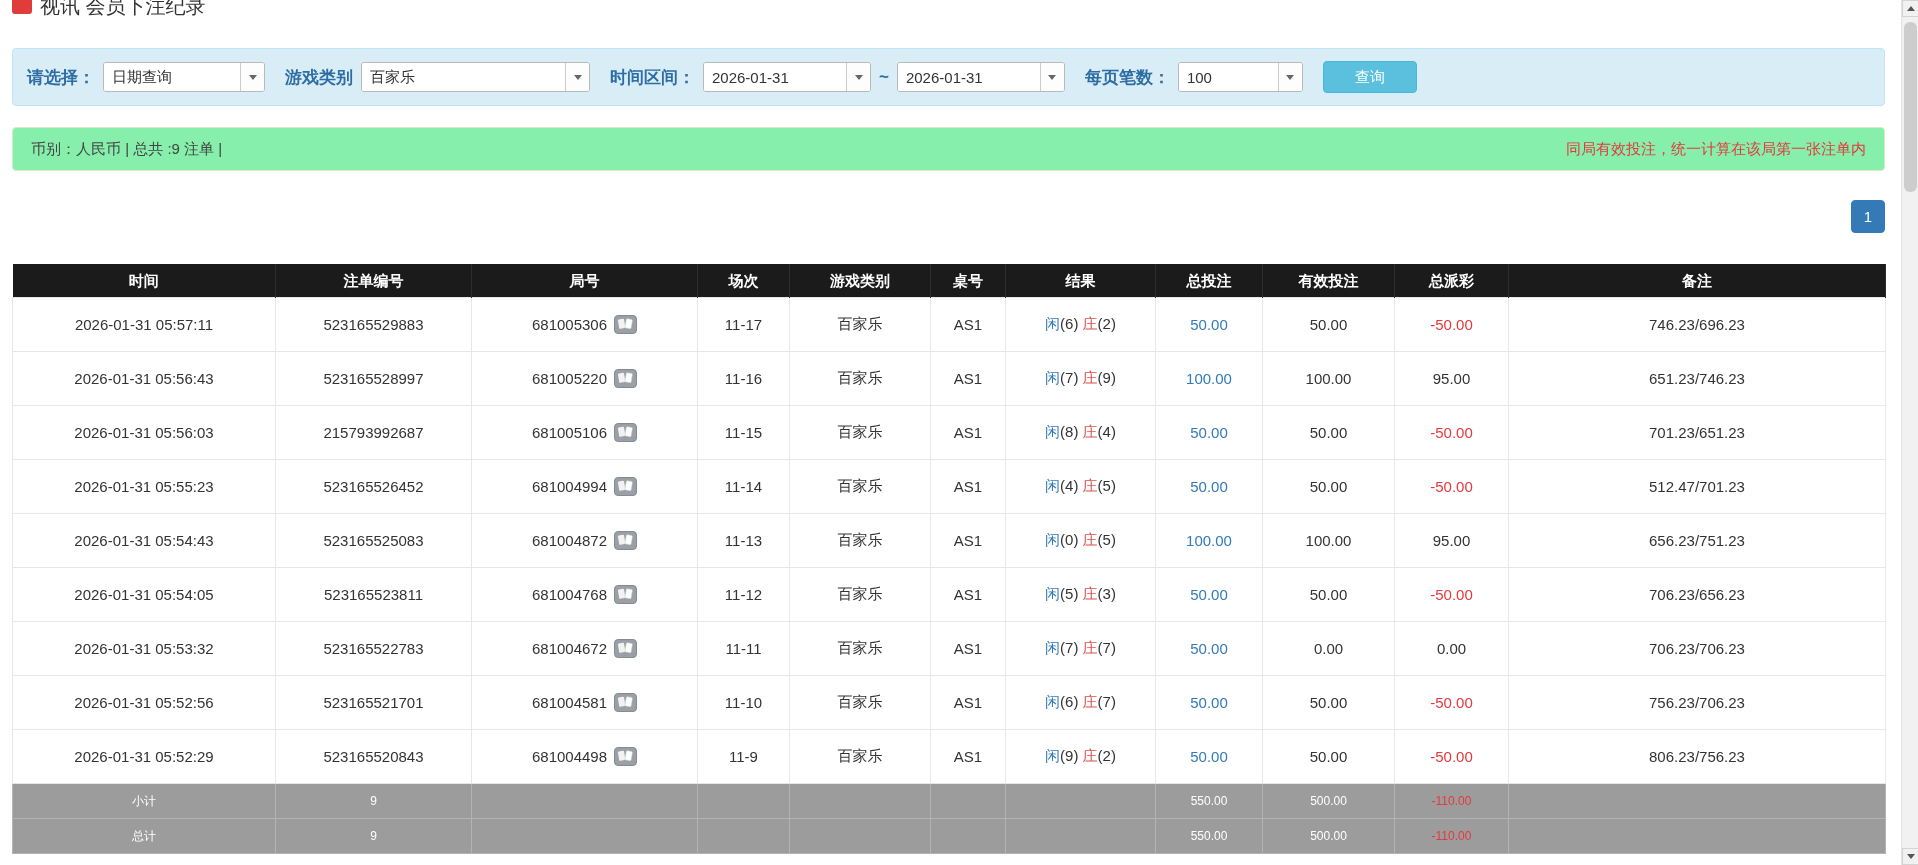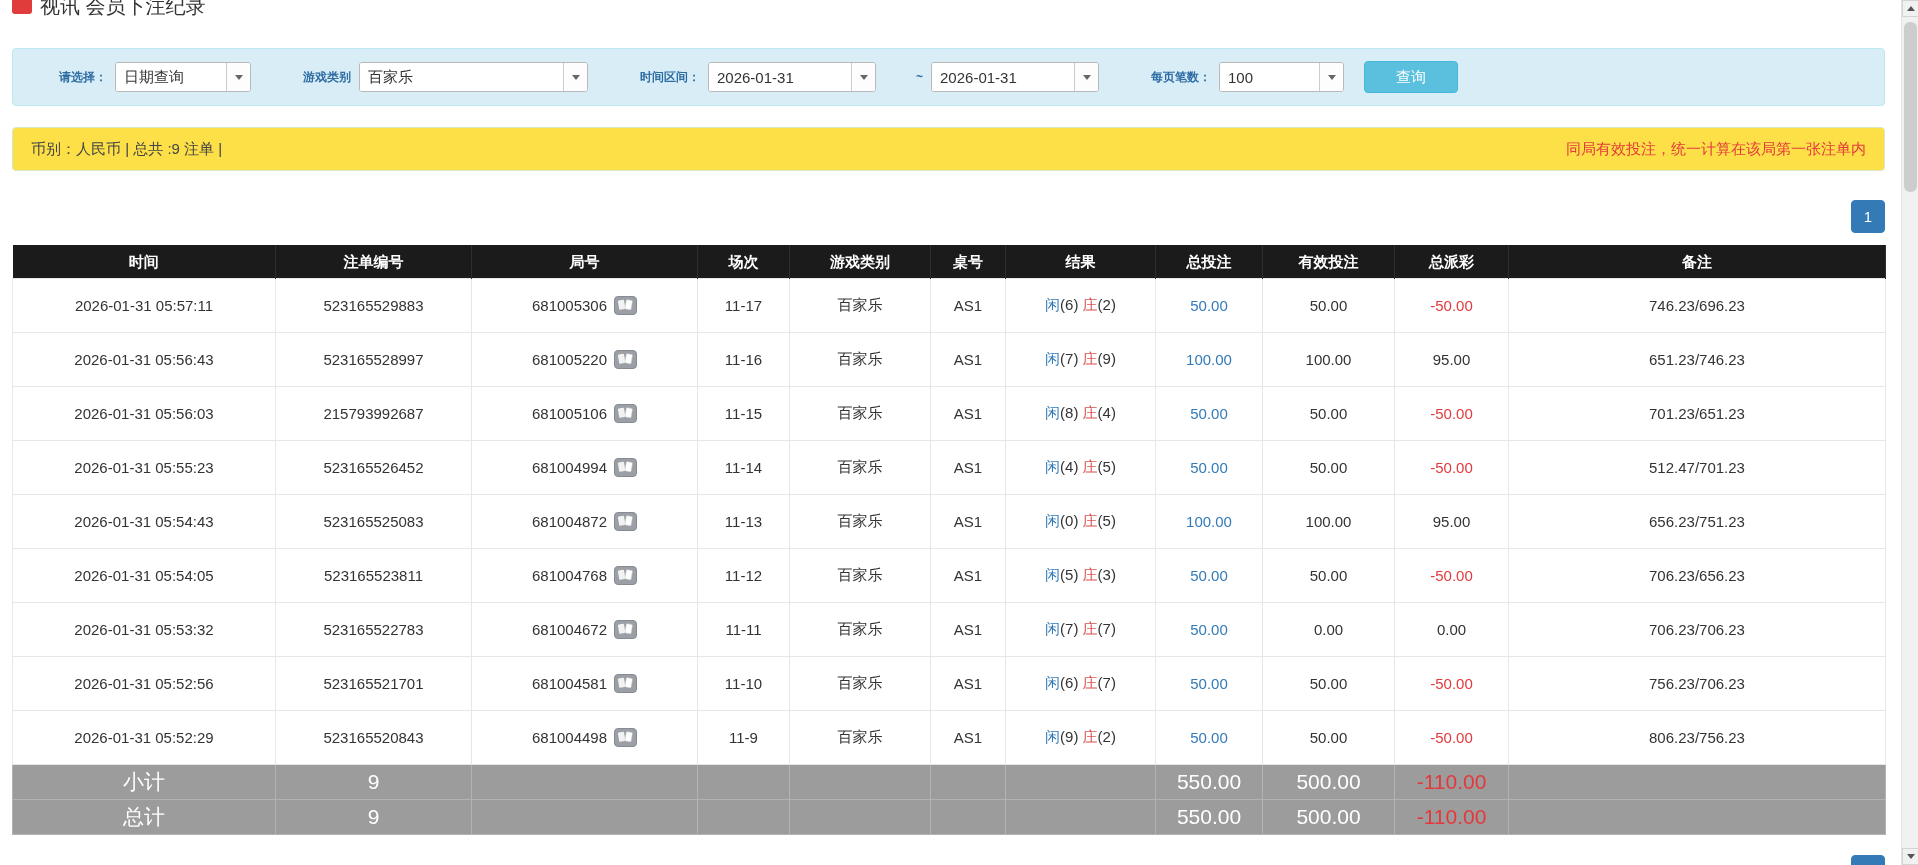--- a/index.html
+++ b/index.html
@@ -16,67 +16,67 @@
   .title-icon { position:absolute; left:0; top:-10px; width:20px; height:24px; background:#e03c3c; border-radius:3px; }
   .page-title { position:absolute; left:28px; top:-7px; font-size:20px; font-weight:400; color:#333; white-space:nowrap; }
 
   
   .filter-bar {
     display:flex; align-items:center; height:58px;
     background:#d9edf7; border:1px solid #bce8f1; border-radius:4px;
     padding:0 14px; white-space:nowrap;
   }
   .f-group { display:flex; align-items:center; gap:8px; margin-right:20px; }
-  .f-label { color:#2e6da4; font-weight:bold; font-size:12px;margin-left:32px; }
+  .f-label { color:#2e6da4; font-weight:bold; font-size:17px; }
   .combo { display:inline-flex; height:30px; background:#fff; border:1px solid #b9b9b9; border-radius:3px; overflow:hidden; }
   .combo input {
     border:none; outline:none; padding:0 8px; font-size:15px; color:#333;
     flex:1; min-width:0; background:#fff; font-family:inherit;
   }
   .caret-btn {
     width:24px; background:#fdfdfd; border:none; border-left:1px solid #ccc;
     display:flex; align-items:center; justify-content:center; cursor:pointer;
   }
   .caret { display:inline-block; width:0; height:0; border-left:4px solid transparent; border-right:4px solid transparent; border-top:5px solid #666; }
-  .w162{width:136px;} .w229{width:229px;} .w168{width:168px;} .w125{width:125px;} .w192{width:192px;}
+  .w162{width:162px;} .w229{width:229px;} .w168{width:168px;} .w125{width:125px;} .w192{width:192px;}
   .query-btn {
     height:32px; padding:0 31px; background:#5bc0de; border:1px solid #46b8da;
     color:#fff; font-size:15px; border-radius:4px; cursor:pointer; font-family:inherit;
   }
 
   
   .summary-bar {
     display:flex; justify-content:space-between; align-items:center;
-    height:44px; background:#fde047; border:1px solid #d6e9c6; border-radius:4px;
+    height:44px; background:#86efac; border:1px solid #d6e9c6; border-radius:4px;
     padding:0 18px; margin-top:21px; font-size:15px;
   }
   .summary-left { color:#444; }
   .summary-right { color:#e4393c; }
 
   
   .pagination { display:flex; justify-content:flex-end; margin-top:29px; }
   .page-btn {
     min-width:34px; height:33px; background:#337ab7; border:1px solid #337ab7;
     color:#fff; font-size:15px; border-radius:4px; cursor:pointer; font-family:inherit;
   }
   .pagination.bottom { margin-top:20px; }
 
   
-  table { width:1873px; table-layout:fixed; border-collapse:collapse; margin-top:12px; font-size:15px; }
+  table { width:1873px; table-layout:fixed; border-collapse:collapse; margin-top:31px; font-size:15px; }
   thead th {
     background:#1b1b1b; color:#fff; height:33px; font-weight:bold; font-size:15px;
     border-right:1px solid #2e2e2e; border-top:1px solid #1b1b1b;
   }
   tbody td {
     height:54px; text-align:center; color:#333; background:#fff;
     border:1px solid #e7e7e7; overflow:hidden; white-space:nowrap;
   }
   tfoot td {
     height:35px; background:#9c9c9c; color:#fff; text-align:center;
-    border:1px solid #b3b3b3; font-size:21px;
+    border:1px solid #b3b3b3; font-size:12px;
   }
   .blue { color:#337ab7; cursor:pointer; }
   .neg { color:#e4393c; }
   .player { color:#337ab7; }
   .banker { color:#d9534f; }
   .pts { color:#333; }
   .round-wrap { display:inline-flex; align-items:center; gap:7px; }
   .cards-icon { display:inline-flex; cursor:pointer; line-height:0; }
 
   

